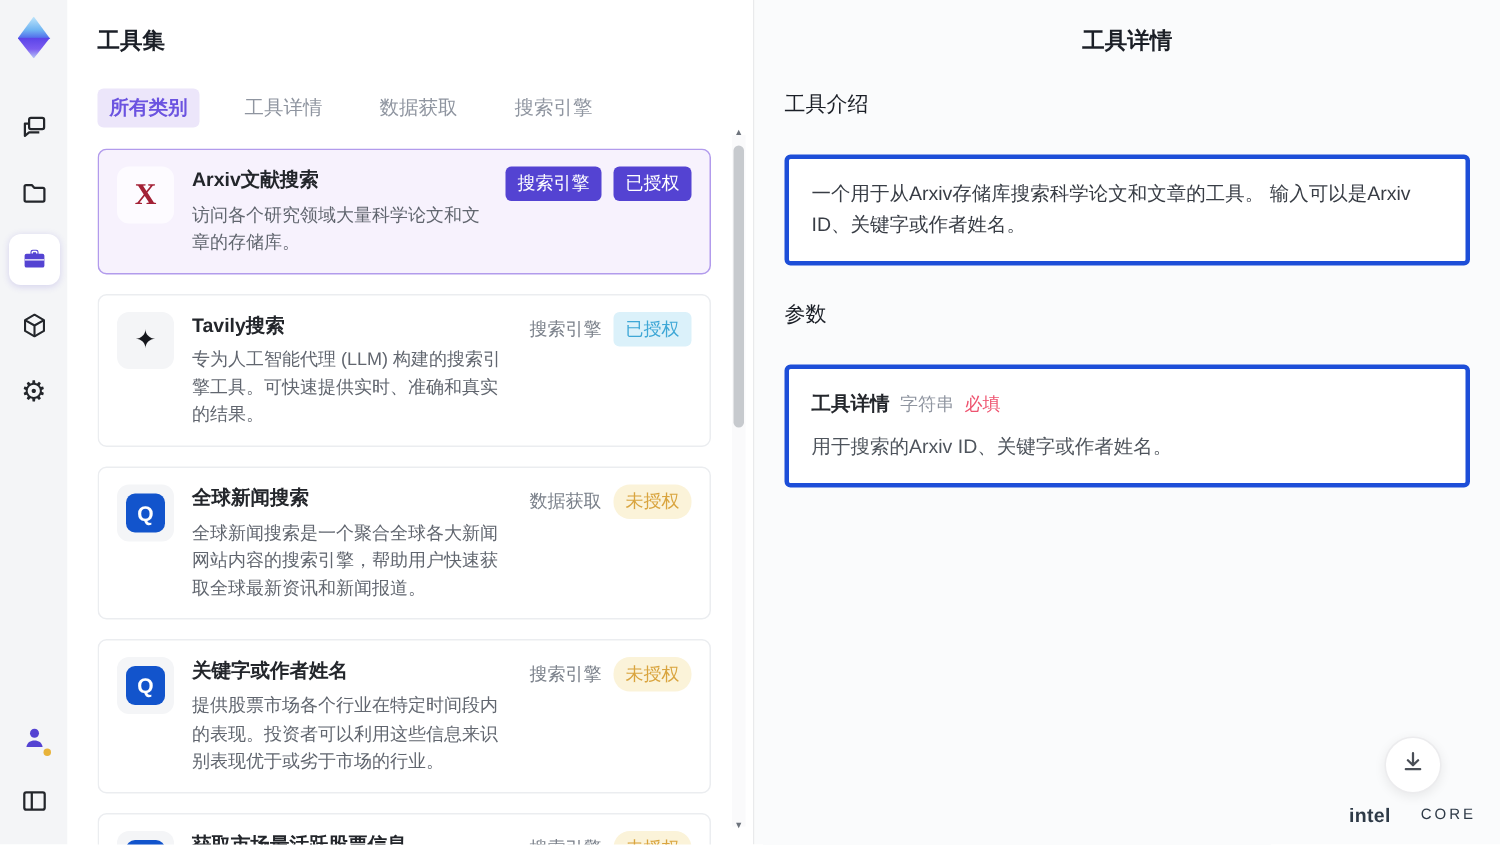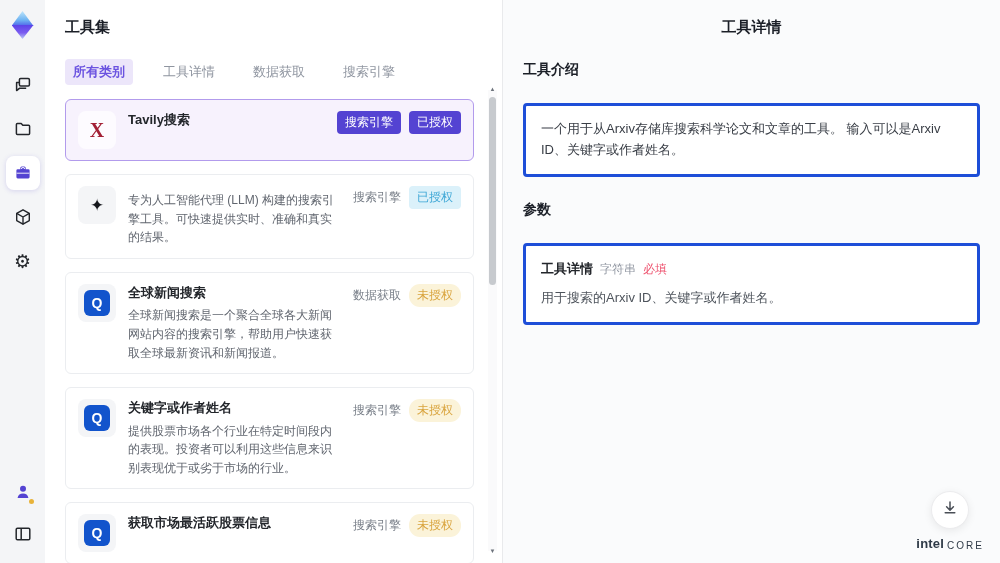--- a/index.html
+++ b/index.html
@@ -59,33 +59,33 @@
 
   .vscroll { position:absolute; top:90px; right:5px; bottom:12px; width:9px; background:#fafafb; }
   .vscroll .arrow { position:absolute; left:0; width:9px; text-align:center; font-size:6px; color:#6d737c; }
   .vscroll .arrow.up { top:-4px; } .vscroll .arrow.down { bottom:-3px; }
   .vscroll .thumb { position:absolute; left:1px; top:7px; width:7px; height:188px;
                     background:#c7cace; border-radius:4px; }
 
   
   .panel-detail { flex:1; background:#fafbfc; padding:18px 20px; position:relative; }
   .panel-detail h1 { font-size:15px; font-weight:bold; color:#1b1f27;text-align:center; }
-  .panel-detail h2 { font-size:14px; font-weight:bold; color:#1b1f27; margin-top:24px; }
+  .panel-detail h2 { font-size:14px; font-weight:normal; color:#1b1f27; margin-top:24px; }
   .box { background:#fff; border:3px solid #1d4ed8; border-radius:4px; margin-top:24px;
          padding:13px 15px; font-size:13px; color:#383d45; line-height:1.6; }
   .param-head { display:flex; align-items:baseline; gap:7px; }
   .param-name { font-size:13px; font-weight:bold; color:#23262b; }
   .param-type { font-size:12px; color:#8f95a0; }
   .param-required { font-size:12px; color:#ee5470; }
   .param-desc { font-size:13px; color:#4e545c; margin-top:9px; }
 
   .corner { position:absolute; right:16px; bottom:12px; display:flex; flex-direction:column; align-items:center; }
   .dl-btn { width:38px; height:38px; border-radius:50%; background:#fff; border:1px solid #ececee;
             box-shadow:0 2px 8px rgba(0,0,0,.08); display:flex; align-items:center; justify-content:center; cursor:pointer; }
-  .brand { margin-top:7px; color:#2e3a47; display:flex; align-items:flex-end; gap:3px; }
+  .brand { margin-top:7px; color:#2e3a47; display:flex; align-items:center; gap:20px; }
   .brand .b1 { font-size:13px; font-weight:bold; letter-spacing:.2px; }
   .brand .b2 { font-size:10px; letter-spacing:2px; font-weight:400; }
 </style>
 </head>
 <body>
 
 <div class="app">
 
   <div class="rail">
     <div class="logo">
@@ -158,32 +158,34 @@
       <span class="tab">数据获取</span>
       <span class="tab">搜索引擎</span>
     </div>
 
     <div class="list-area">
         <div class="card selected">
     <span class="card-icon-wrap">
       <span class="card-icon ic-arxiv">X</span>
     </span>
     <div class="card-body">
-      <div class="card-title">Tavily搜索</div>
+      <div class="card-title">Arxiv文献搜索</div>
+      <div class="card-desc">访问各个研究领域大量科学论文和文章的存储库。</div>
     </div>
     <div class="card-tags">
       <span class="tag badge-purple">搜索引擎</span>
       <span class="tag badge-purple">已授权</span>
     </div>
   </div>
         <div class="card">
     <span class="card-icon-wrap">
       <span class="card-icon ic-star">✦</span>
     </span>
     <div class="card-body">
+      <div class="card-title">Tavily搜索</div>
       <div class="card-desc">专为人工智能代理 (LLM) 构建的搜索引擎工具。可快速提供实时、准确和真实的结果。</div>
     </div>
     <div class="card-tags">
       <span class="tag plain">搜索引擎</span>
       <span class="tag badge-cyan">已授权</span>
     </div>
   </div>
         <div class="card">
     <span class="card-icon-wrap">
       <span class="card-icon ic-news">Q</span>

